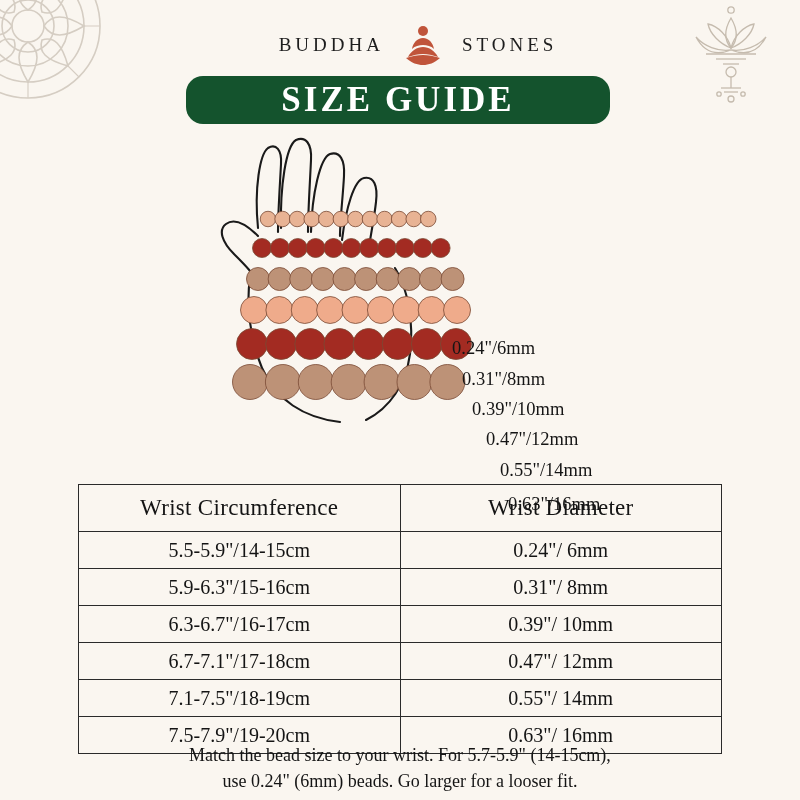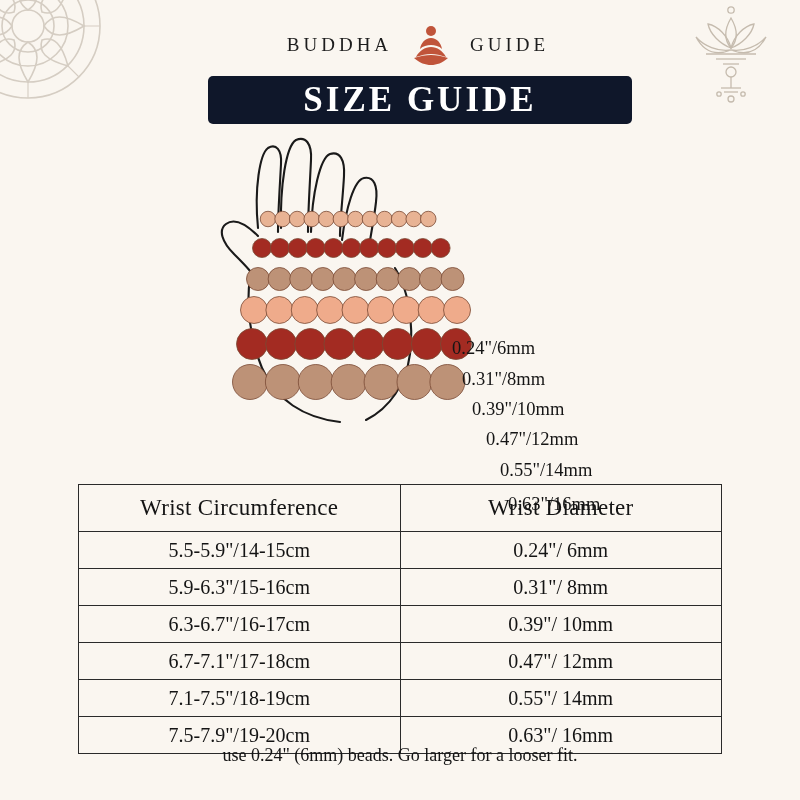--- a/index.html
+++ b/index.html
@@ -57,26 +57,25 @@
     height: 46px;
   }
 
   
   .title-bar {
     position: absolute;
     left: 186px;
     top: 76px;
     width: 424px;
     height: 48px;
-    background: #0f172a;
-    border-radius: 5px;
+    background: #14532d;
+    border-radius: 17px;
     display: flex;
     align-items: center;
     justify-content: center;
-    margin-left: 22px;
   }
   .title-text {
     color: #ffffff;
     font-family: "Liberation Serif", serif;
     font-weight: bold;
     font-size: 35px;
     letter-spacing: 3px;
   }
 
   
@@ -202,21 +201,21 @@
 <div class="brand">
   <span class="brand-word">BUDDHA</span>
   <svg class="brand-logo" viewBox="0 0 50 46">
     <g fill="#c0543a">
       <circle cx="25" cy="9" r="5"></circle>
       <path d="M25 16 C31 16 35 21 36 27 C33 24 29 23 25 23 C21 23 17 24 14 27 C15 21 19 16 25 16 Z"></path>
       <path d="M25 25 C31 25 37 29 40 35 C34 33 30 32 25 32 C20 32 16 33 10 35 C13 29 19 25 25 25 Z"></path>
       <path d="M8 36 C14 34 20 33 25 33 C30 33 36 34 42 36 C36 41 31 43 25 43 C19 43 14 41 8 36 Z"></path>
     </g>
   </svg>
-  <span class="brand-word">GUIDE</span>
+  <span class="brand-word">STONES</span>
 </div>
 
 <div class="title-bar">
   <span class="title-text">SIZE GUIDE</span>
 </div>
 
 <svg class="illus" viewBox="0 0 520 340">
 
   <g fill="none" stroke="#1a1a1a" stroke-width="2.1" stroke-linecap="round" stroke-linejoin="round">
     <path d="M108 100 C104 60 110 26 118 20 C126 15 132 22 131 36 C130 56 128 84 128 104"></path>
@@ -343,14 +342,15 @@
         </tr>
         <tr>
           <td>7.5-7.9"/19-20cm</td>
           <td>0.63"/ 16mm</td>
         </tr>
       </tbody>
   </table>
 </div>
 
 <div class="footer-note">
+  <div>Match the bead size to your wrist. For 5.7-5.9" (14-15cm),</div>
   <div>use 0.24" (6mm) beads. Go larger for a looser fit.</div>
 </div>
 
 </body></html>

